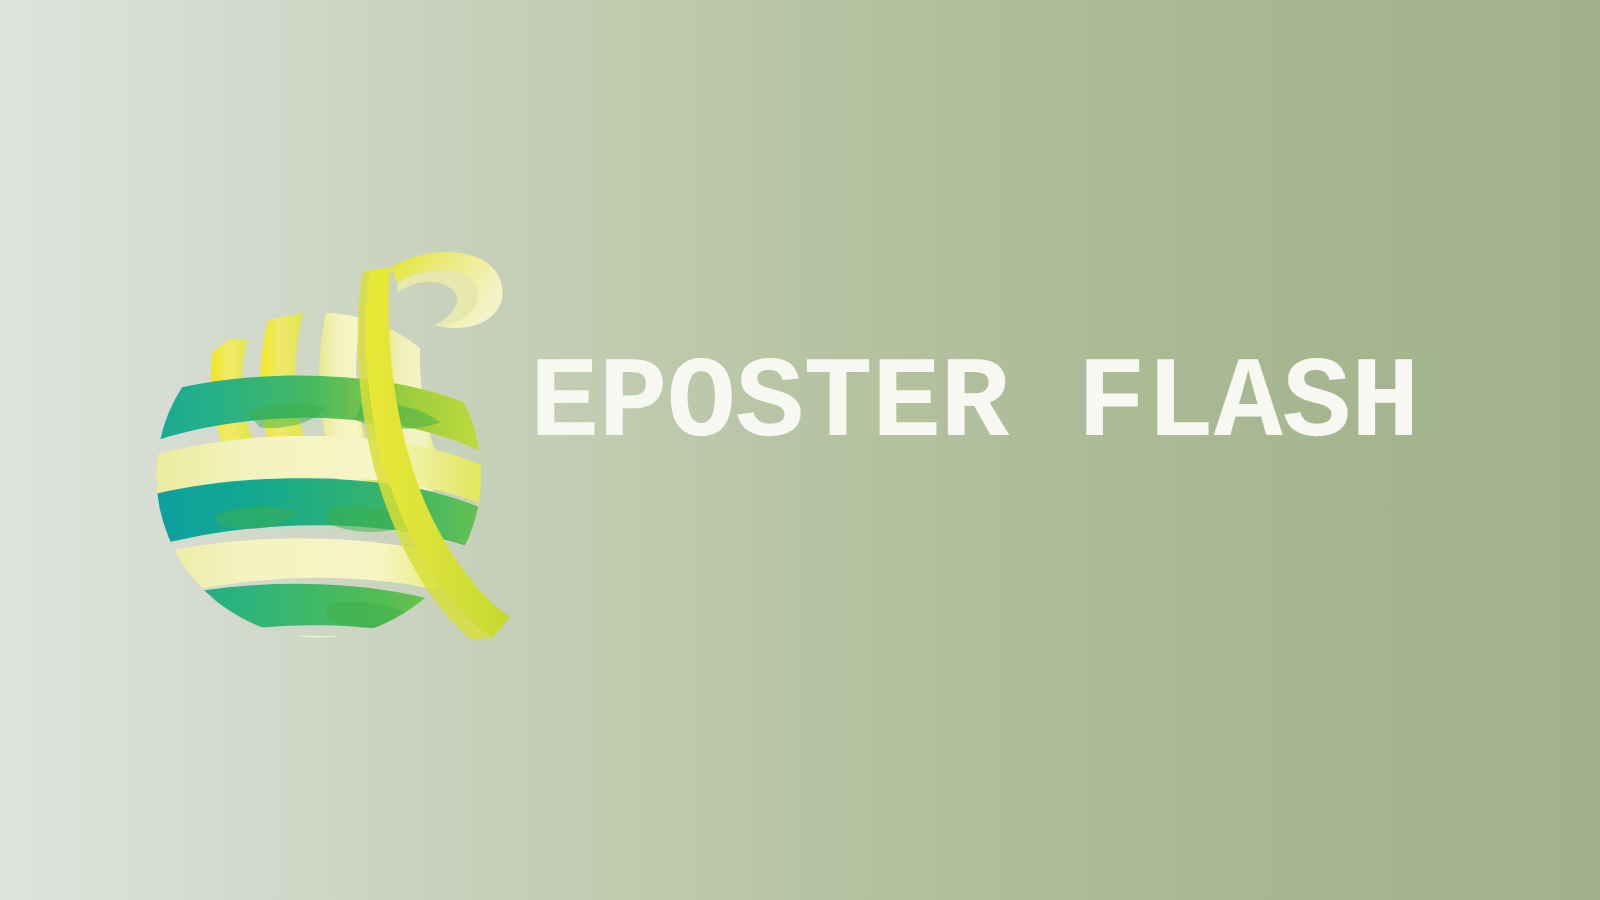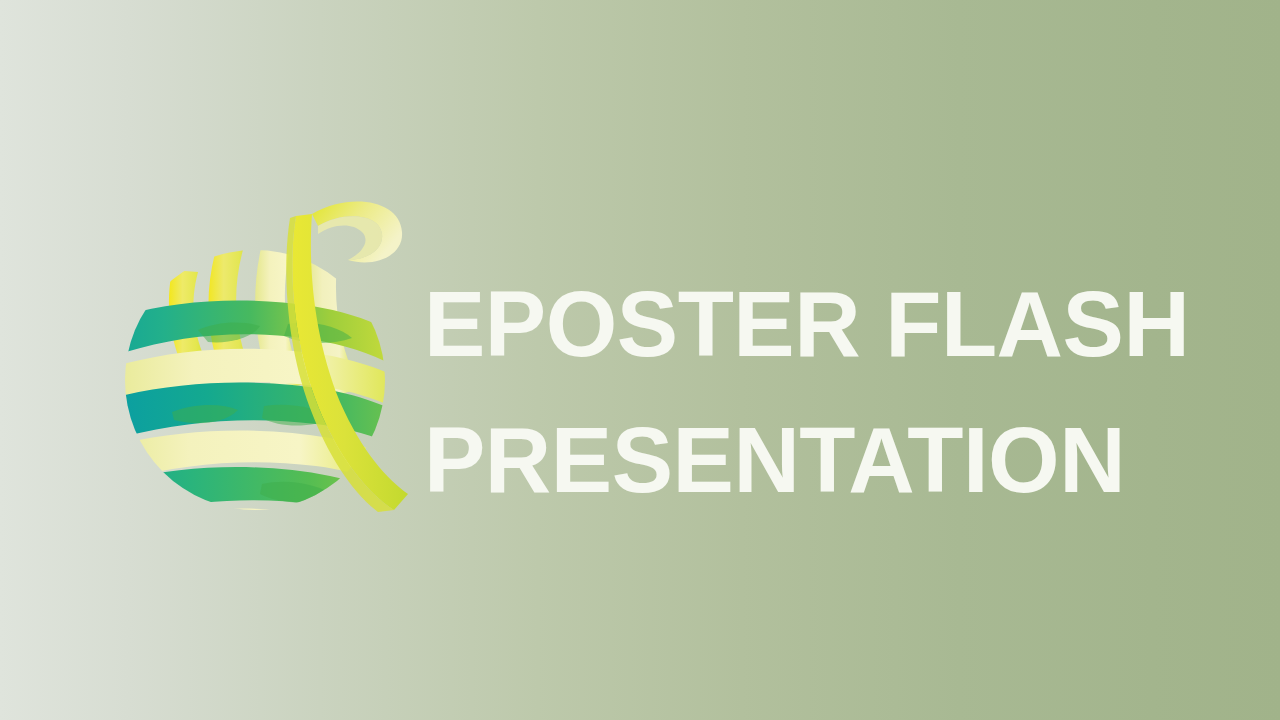--- a/index.html
+++ b/index.html
@@ -42,21 +42,21 @@
   }
   
   #title-block {
     position: absolute;
     left: 424px;
     top: 256px;
     width: 790px;
   }
   .title-line {
     display: block;
-    font-family: Liberation Sans, sans-serif;
+    font-family: Liberation Mono, monospace;
     font-weight: bold;
     font-size: 92px;
     line-height: 136px;
     letter-spacing: -0.5px;
     color: #f6f8f1;
     white-space: nowrap;
   }
 </style>
 </head>
 <body>
@@ -173,16 +173,15 @@
         <path d="M200 16 C 196 70, 202 140, 228 204 C 250 254, 276 282, 296 296
                  L 282 312 C 254 294, 226 258, 206 208 C 180 142, 176 66, 184 18 Z" fill="url(#gLime)"></path>
         <path d="M184 18 C 176 66, 180 142, 206 208 C 226 258, 254 294, 282 312
                  L 266 314 C 240 294, 216 258, 198 210 C 174 146, 170 70, 178 20 Z" fill="#d7df38" opacity="0.85"></path>
       </g>
     </svg>
   </div>
 
   <div id="title-block">
     <span class="title-line">EPOSTER FLASH</span>
-    <span class="title-line">PRESENTATION</span>
   </div>
 
 </div>
 
 </body></html>

